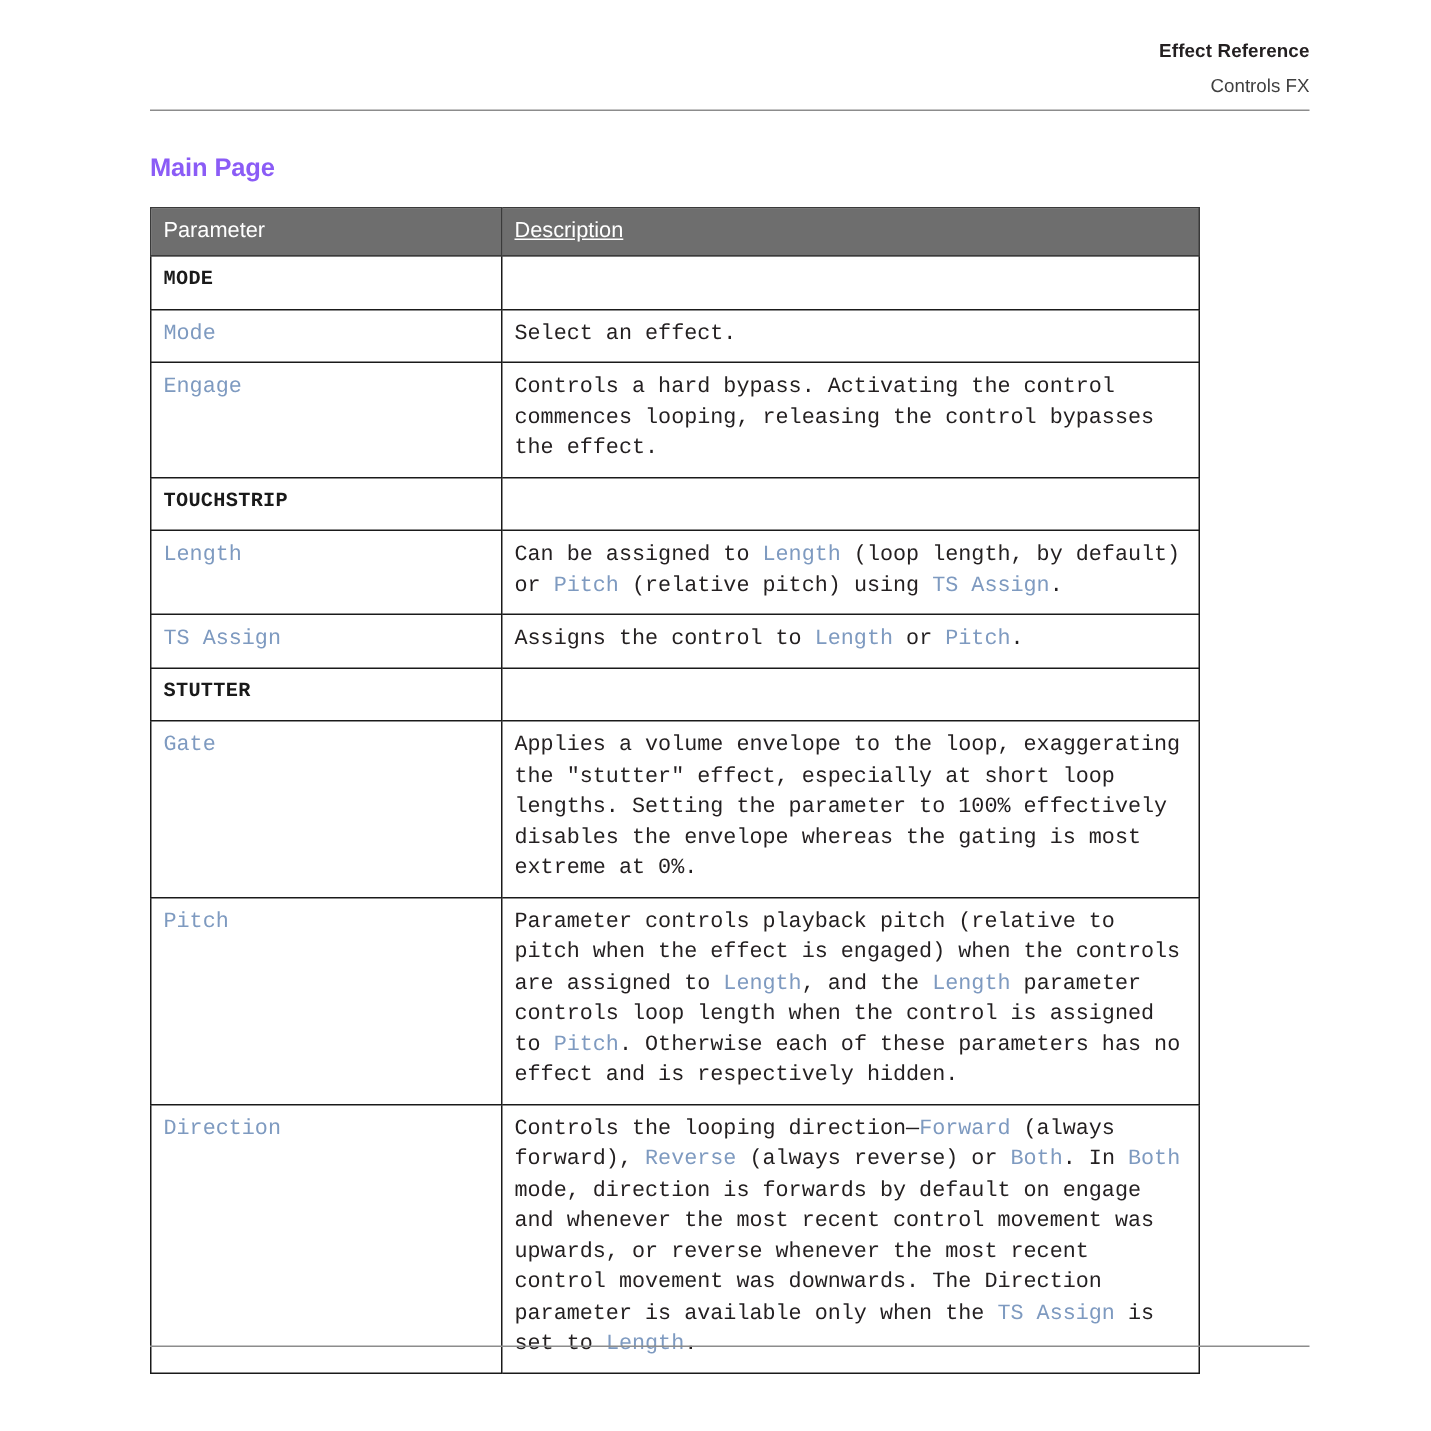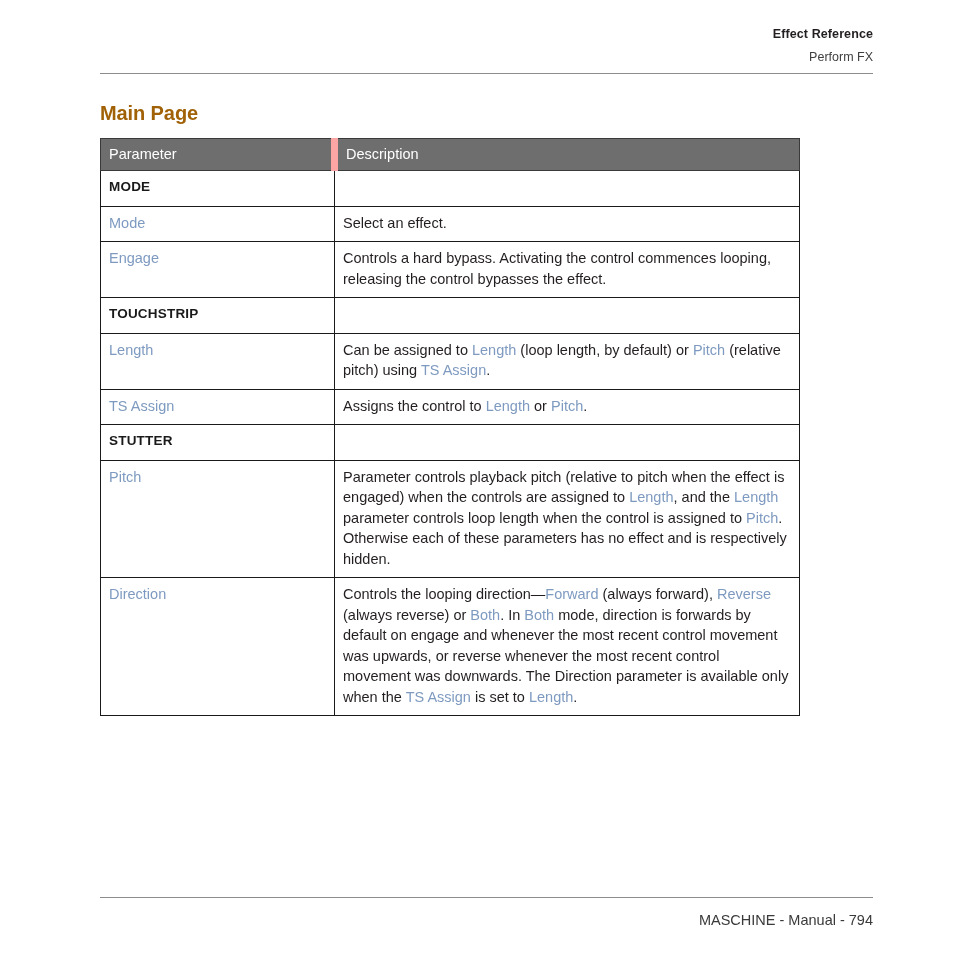--- a/index.html
+++ b/index.html
@@ -53,24 +53,24 @@
     width: 773px;
     height: 1px;
     background: #8c8c8c;
   }
 
   
   .page-title {
     position: absolute;
     left: 100px;
     top: 102px;
-    font-size: 20px;
+    font-size: 17px;
     font-weight: bold;
     letter-spacing: -0.1px;
-    color: #a16207;
+    color: #8b5cf6;
     font-family: "Liberation Sans", sans-serif;
   }
 
   
   .param-table {
     position: absolute;
     left: 100px;
     top: 138px;
     width: 699px;
     border-collapse: collapse;
@@ -85,30 +85,32 @@
     color: #ffffff;
     font-weight: normal;
     font-size: 14.5px;
     text-align: left;
     padding: 6px 8px 7px 8px;
     vertical-align: top;
     border: 1px solid #3a3a3a;
     line-height: 18px;
   }
   .param-table th.col-desc {
-    border-left: 7px solid #fca5a5;
+    border-left: 1px solid #fca5a5;
+    text-decoration: underline;
   }
 
   .param-table td {
     border: 1px solid #1a1a1a;
     padding: 6px 8px 8px 8px;
     vertical-align: top;
     font-size: 14.5px;
     line-height: 20.5px;
     color: #231f20;
+    font-family: Liberation Mono, monospace;
   }
   td.p-name {
     color: #7e9ac0;
   }
   td.p-name.section {
     color: #1a1a1a;
     font-weight: bold;
     font-size: 13.5px;
     letter-spacing: 0.2px;
   }
@@ -139,21 +141,21 @@
     color: #3a3a3a;
   }
 </style>
 </head>
 <body>
 
 <div class="page">
 
   <div class="header-block">
     <div class="header-title">Effect Reference</div>
-    <div class="header-sub">Perform FX</div>
+    <div class="header-sub">Controls FX</div>
   </div>
   <div class="rule-top"></div>
 
   <div class="page-title">Main Page</div>
 
   <table class="param-table">
     <colgroup>
         <col class="c1">
         <col class="c2">
       </colgroup>
@@ -186,26 +188,29 @@
         </tr>
         <tr>
           <td class="p-name">TS Assign</td>
           <td class="p-desc">Assigns the control to <span class="lnk">Length</span> or <span class="lnk">Pitch</span>.</td>
         </tr>
         <tr>
           <td class="p-name section">STUTTER</td>
           <td class="p-desc">&nbsp;</td>
         </tr>
         <tr>
+          <td class="p-name">Gate</td>
+          <td class="p-desc">Applies a volume envelope to the loop, exaggerating the "stutter" effect, especially at short loop lengths. Setting the parameter to 100% effectively disables the envelope whereas the gating is most extreme at 0%.</td>
+        </tr>
+        <tr>
           <td class="p-name">Pitch</td>
           <td class="p-desc">Parameter controls playback pitch (relative to pitch when the effect is engaged) when the controls are assigned to <span class="lnk">Length</span>, and the <span class="lnk">Length</span> parameter controls loop length when the control is assigned to <span class="lnk">Pitch</span>. Otherwise each of these parameters has no effect and is respectively hidden.</td>
         </tr>
         <tr>
           <td class="p-name">Direction</td>
           <td class="p-desc">Controls the looping direction—<span class="lnk">Forward</span> (always forward), <span class="lnk">Reverse</span> (always reverse) or <span class="lnk">Both</span>. In <span class="lnk">Both</span> mode, direction is forwards by default on engage and whenever the most recent control movement was upwards, or reverse whenever the most recent control movement was downwards. The Direction parameter is available only when the <span class="lnk">TS Assign</span> is set to <span class="lnk">Length</span>.</td>
         </tr>
       </tbody>
   </table>
 
   <div class="rule-bottom"></div>
-  <div class="footer-text">MASCHINE - Manual - 794</div>
 
 </div>
 
 </body></html>

